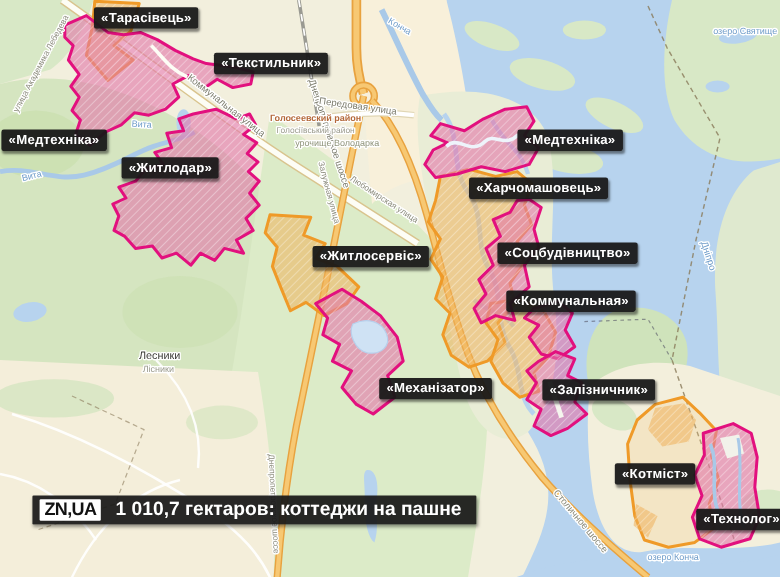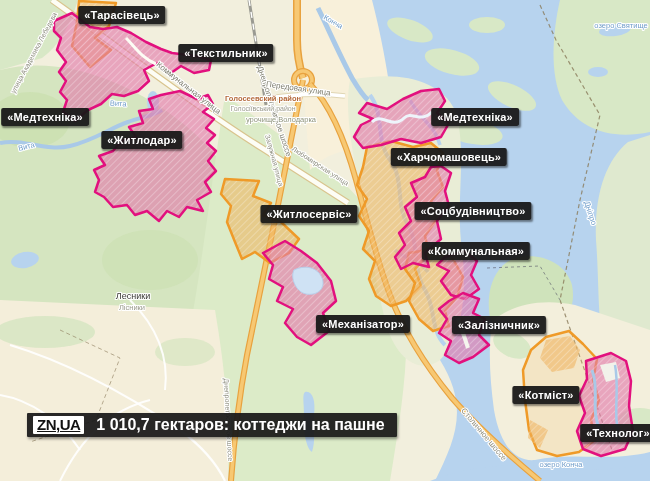--- a/index.html
+++ b/index.html
@@ -17,21 +17,21 @@
     box-shadow:1px 2px 2px rgba(0,0,0,.45);
   }
   .caption{
     position:absolute;left:27px;top:413px;
     background:rgba(24,24,24,0.93);color:#fff;border-radius:1px;
     box-shadow:1px 2px 3px rgba(0,0,0,.4);
   }
   .caption-row1{display:flex;align-items:center;padding:3px 12px 3px 6px;}
   .caption-logo{
     background:#fff;color:#121212;font-weight:bold;font-size:15px;
-    letter-spacing:-.5px;padding:0 4px 1px 4px;line-height:17px;border-radius:1px;text-decoration:underline;
+    letter-spacing:-.5px;padding:0 4px 1px 4px;line-height:17px;border-radius:1px;
   }
   .caption-title{font-size:16px;font-weight:bold;margin-left:12px;white-space:nowrap;}
   .caption-row2{padding:1px 8px 5px 8px;font-size:11px;color:#e3e3e3;white-space:nowrap;}
   .caption-row2 b{color:#fff;}
 </style>
 </head>
 <body>
 
 <div class="stage">
 

